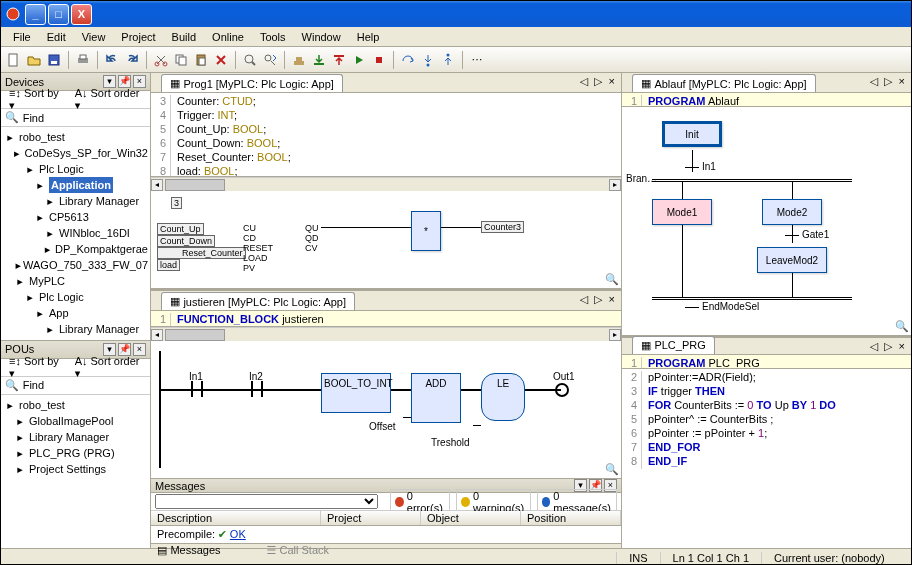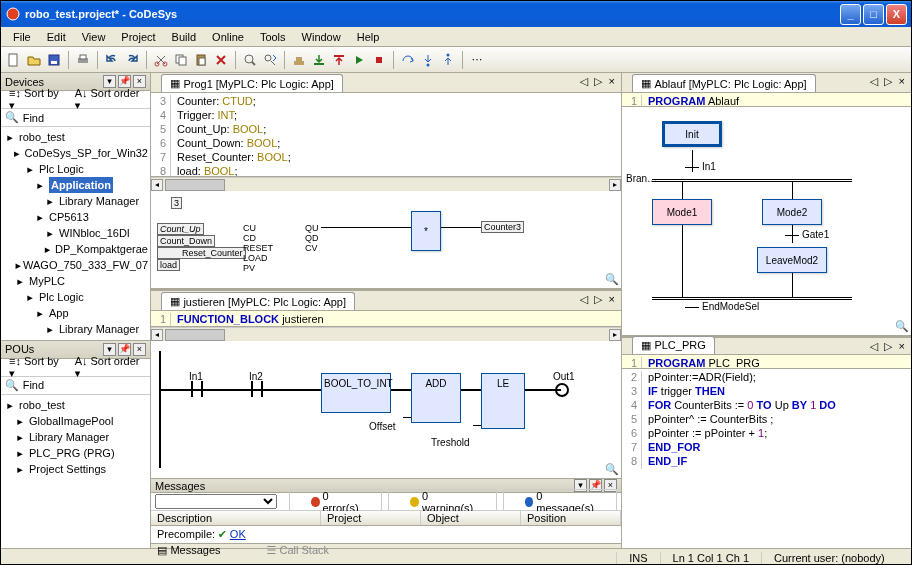--- a/index.html
+++ b/index.html
@@ -76,21 +76,21 @@
 .ladder { background: #fff; position: relative; height: 100%; }
 .rail { position: absolute; top: 10px; bottom: 10px; width: 2px; background: #000; }
 .contact { position: absolute; width: 12px; height: 16px; border-left: 2px solid #000; border-right: 2px solid #000; }
 .coil { position: absolute; width: 14px; height: 14px; border: 2px solid #000; border-radius: 50%; background: transparent; }
 .fblk { position: absolute; border: 1px solid #0050a0; background: #dfe8ff; font-size: 10px; text-align: center; padding: 4px 2px; }
 
 
 .msgs { height: 70px; border-top: 1px solid #aca899; display: flex; flex-direction: column; background: #ece9d8; }
 .msg-toolbar { height: 18px; display: flex; align-items: center; padding: 0 4px; gap: 6px; background: #fff; border-bottom: 1px solid #ccc; }
 .msg-toolbar .spacer { flex: 1; }
-.msg-stat { display: flex; align-items: center; gap: 3px; border: 1px solid #ccc; padding: 0 21px; font-size: 10px; }
+.msg-stat { display: flex; align-items: center; gap: 3px; border: 1px solid #ccc; padding: 0 4px; font-size: 10px; }
 .msg-stat .dot { width: 10px; height: 10px; border-radius: 50%; display: inline-block; }
 .dot.red { background: #d04020; } .dot.yel { background: #e0b000; } .dot.blu { background: #2060c0; }
 .msg-cols { height: 16px; background: linear-gradient(to bottom,#fdfdfd,#e4e1d2); border-bottom: 1px solid #aca899; display: flex; font-size: 10px; }
 .msg-cols span { padding: 1px 6px; border-right: 1px solid #ccc; }
 .msg-body { flex: 1; background: #fff; padding: 2px 6px; font-size: 10px; }
 .msg-body a { color: #0030c0; text-decoration: underline; }
 .msg-btabs { height: 18px; border-top: 1px solid #aca899; display: flex; align-items: center; padding: 0 6px; gap: 10px; font-size: 10px; }
 
 
 .statusbar { height: 18px; background: #ece9d8; border-top: 1px solid #aca899; display: flex; align-items: center; font-size: 10px; }
@@ -99,21 +99,20 @@
 </style>
 </head>
 <body>
 
 <div class="titlebar">
   <span class="icon">
     <svg viewBox="0 0 16 16">
         <circle cx="8" cy="8" r="6" fill="#e04020" stroke="#fff"></circle>
       </svg>
   </span>
-  <span class="title">robo_test.project* - CoDeSys</span>
   <div class="winbtns">
     <div class="winbtn min">_</div>
     <div class="winbtn max">□</div>
     <div class="winbtn close">X</div>
   </div>
 </div>
 
 <div class="menubar">
   <span>File</span>
   <span>Edit</span>
@@ -432,21 +431,21 @@
       </div>
     <div class="scroll-h">
         <span class="arr l">◂</span>
         <span class="thumb"></span>
         <span class="arr r">▸</span>
       </div>
 
     <div class="diagram" style="height:100px; border-bottom:3px solid #aca899;">
       <div class="iobox" style="left:20px; top:6px;">3</div>
 
-      <div class="iobox" style="left:6px; top:32px;font-style:italic;">Count_Up</div>
+      <div class="iobox" style="left:6px; top:32px;">Count_Up</div>
       <div class="iobox" style="left:6px; top:44px;">Count_Down</div>
       <div class="iobox" style="left:6px; top:56px;padding-left:24px;">Reset_Counter</div>
       <div class="iobox" style="left:6px; top:68px;">load</div>
 
       <span class="pin" style="left:92px; top:32px;">CU</span>
       <span class="pin" style="left:92px; top:42px;">CD</span>
       <span class="pin" style="left:92px; top:52px;">RESET</span>
       <span class="pin" style="left:92px; top:62px;">LOAD</span>
       <span class="pin" style="left:92px; top:72px;">PV</span>
       <span class="pin" style="left:154px; top:32px;">QU</span>
@@ -488,21 +487,21 @@
       <div class="wire" style="left:10px; top:48px; width:400px; height:2px;"></div>
 
       <span class="lbl" style="left:38px; top:30px;">In1</span>
       <div class="contact" style="left:40px; top:40px;"></div>
 
       <span class="lbl" style="left:98px; top:30px;">In2</span>
       <div class="contact" style="left:100px; top:40px;"></div>
 
       <div class="fblk" style="left:170px; top:32px; width:70px; height:40px;">BOOL_TO_INT</div>
       <div class="fblk" style="left:260px; top:32px; width:50px; height:50px;">ADD</div>
-      <div class="fblk" style="left:330px; top:32px; width:44px; height:56px;">LE</div>
+      <div class="fblk" style="left:330px; top:32px; width:44px; height:48px;border-radius:14px;">LE</div>
 
       <span class="lbl" style="left:402px; top:30px;">Out1</span>
       <div class="coil" style="left:404px; top:42px;"></div>
 
       <span class="lbl" style="left:218px; top:80px;">Offset</span>
       <div class="wire" style="left:252px; top:76px; width:8px; height:1px;"></div>
       <span class="lbl" style="left:280px; top:96px;">Treshold</span>
       <div class="wire" style="left:322px; top:84px; width:8px; height:1px;"></div>
       <div style="position:absolute; right:2px; bottom:2px; font-size:11px;">🔍</div>
     </div>

